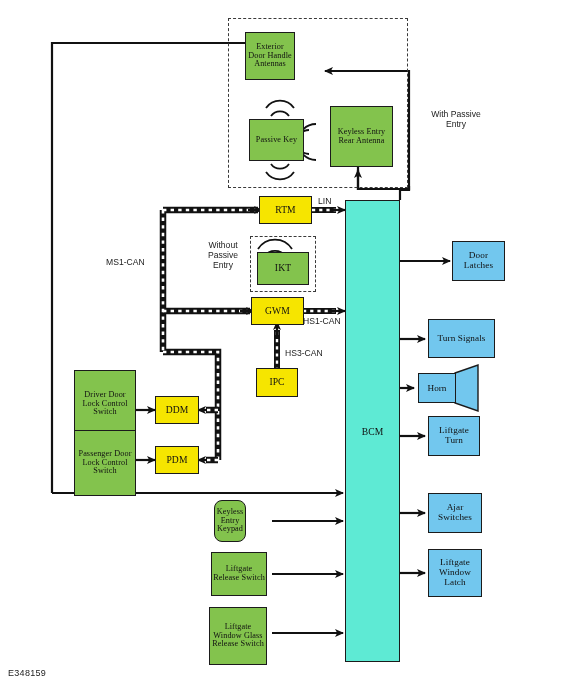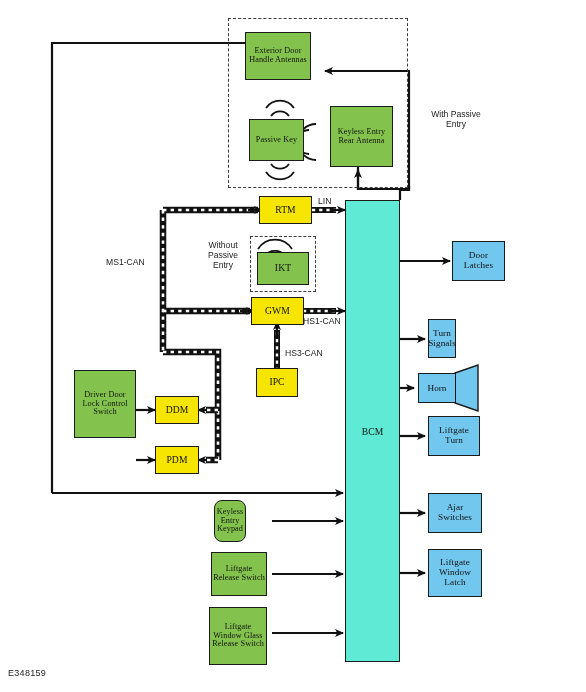--- a/index.html
+++ b/index.html
@@ -199,21 +199,21 @@
 
   <div class="dashbox2" id="box-without" style="left:250px;top:236px;width:66px;height:56px;"></div>
 
   <div class="lbl" style="left:420px;top:110px;width:72px;">With Passive
 Entry</div>
 
   <div class="lbl" style="left:198px;top:241px;width:50px;">Without
 Passive
 Entry</div>
 
-  <div class="node green n-small" style="left:245px;top:32px;width:66px;height:48px;">
+  <div class="node green n-small" style="left:245px;top:32px;width:50px;height:48px;">
     <span>Exterior
 Door
 Handle
 Antennas</span>
   </div>
 
   <div class="node green n-small" style="left:249px;top:119px;width:55px;height:42px;">
     <span>Passive
 Key</span>
   </div>
@@ -245,20 +245,27 @@
     <span>BCM</span>
   </div>
 
   <div class="node green n-small" style="left:74px;top:370px;width:62px;height:68px;">
     <span>Driver Door
 Lock
 Control
 Switch</span>
   </div>
 
+  <div class="node green n-small" style="left:74px;top:430px;width:62px;height:66px;">
+    <span>Passenger
+Door
+Lock
+Control
+Switch</span>
+  </div>
 
   <div class="node yellow n-bold" style="left:155px;top:396px;width:44px;height:28px;">
     <span>DDM</span>
   </div>
 
   <div class="node yellow n-bold" style="left:155px;top:446px;width:44px;height:28px;">
     <span>PDM</span>
   </div>
 
   <div class="node green n-small" style="left:214px;top:500px;width:32px;height:42px;border-radius:8px;">
@@ -279,21 +286,21 @@
 Glass
 Release
 Switch</span>
   </div>
 
   <div class="node blue n-mid" style="left:452px;top:241px;width:53px;height:40px;">
     <span>Door
 Latches</span>
   </div>
 
-  <div class="node blue n-mid" style="left:428px;top:319px;width:28px;height:39px;">
+  <div class="node blue n-mid" style="left:428px;top:319px;width:67px;height:39px;">
     <span>Turn
 Signals</span>
   </div>
 
   <div id="horn-wrap" style="left:418px;top:364px;width:60px;height:48px;">
     <svg width="26" height="48" viewBox="0 0 26 48" xmlns="http://www.w3.org/2000/svg">
       <path d="M1,9 L24,1 L24,47 L1,39 Z" fill="#72c7ee" stroke="#1b1b1b" stroke-width="1.4"></path>
     </svg>
     <div class="hornbody">
       <span>Horn</span>

